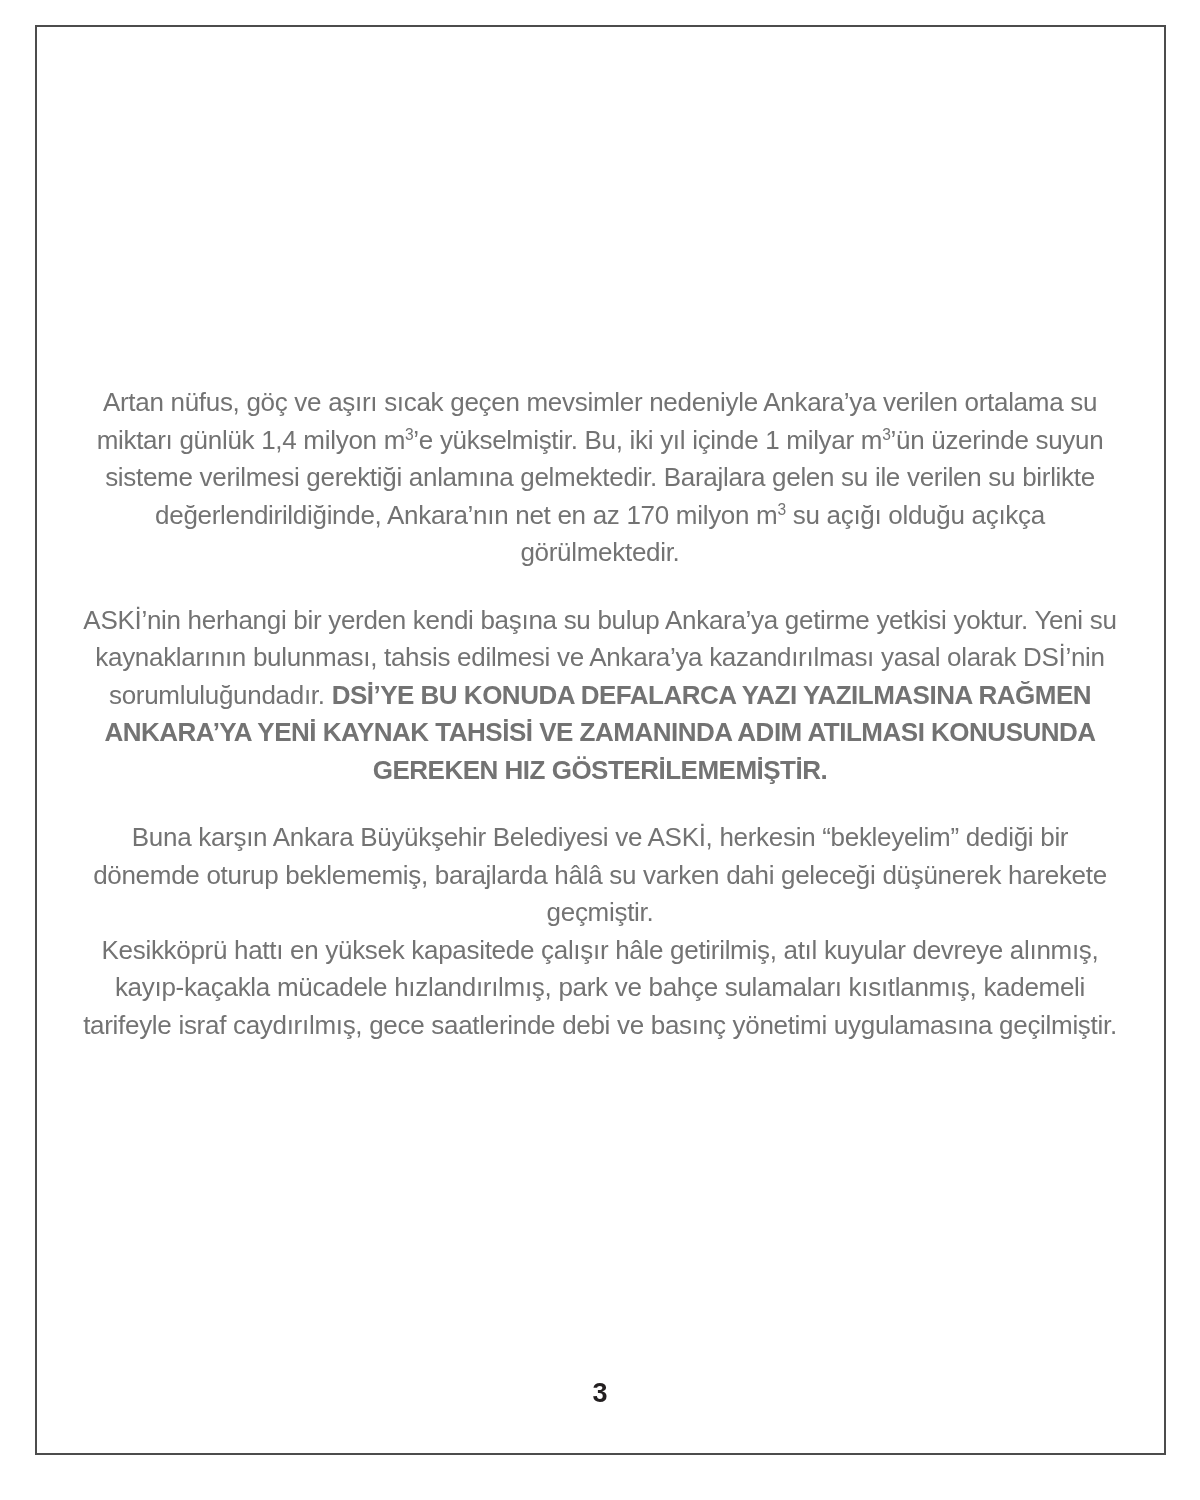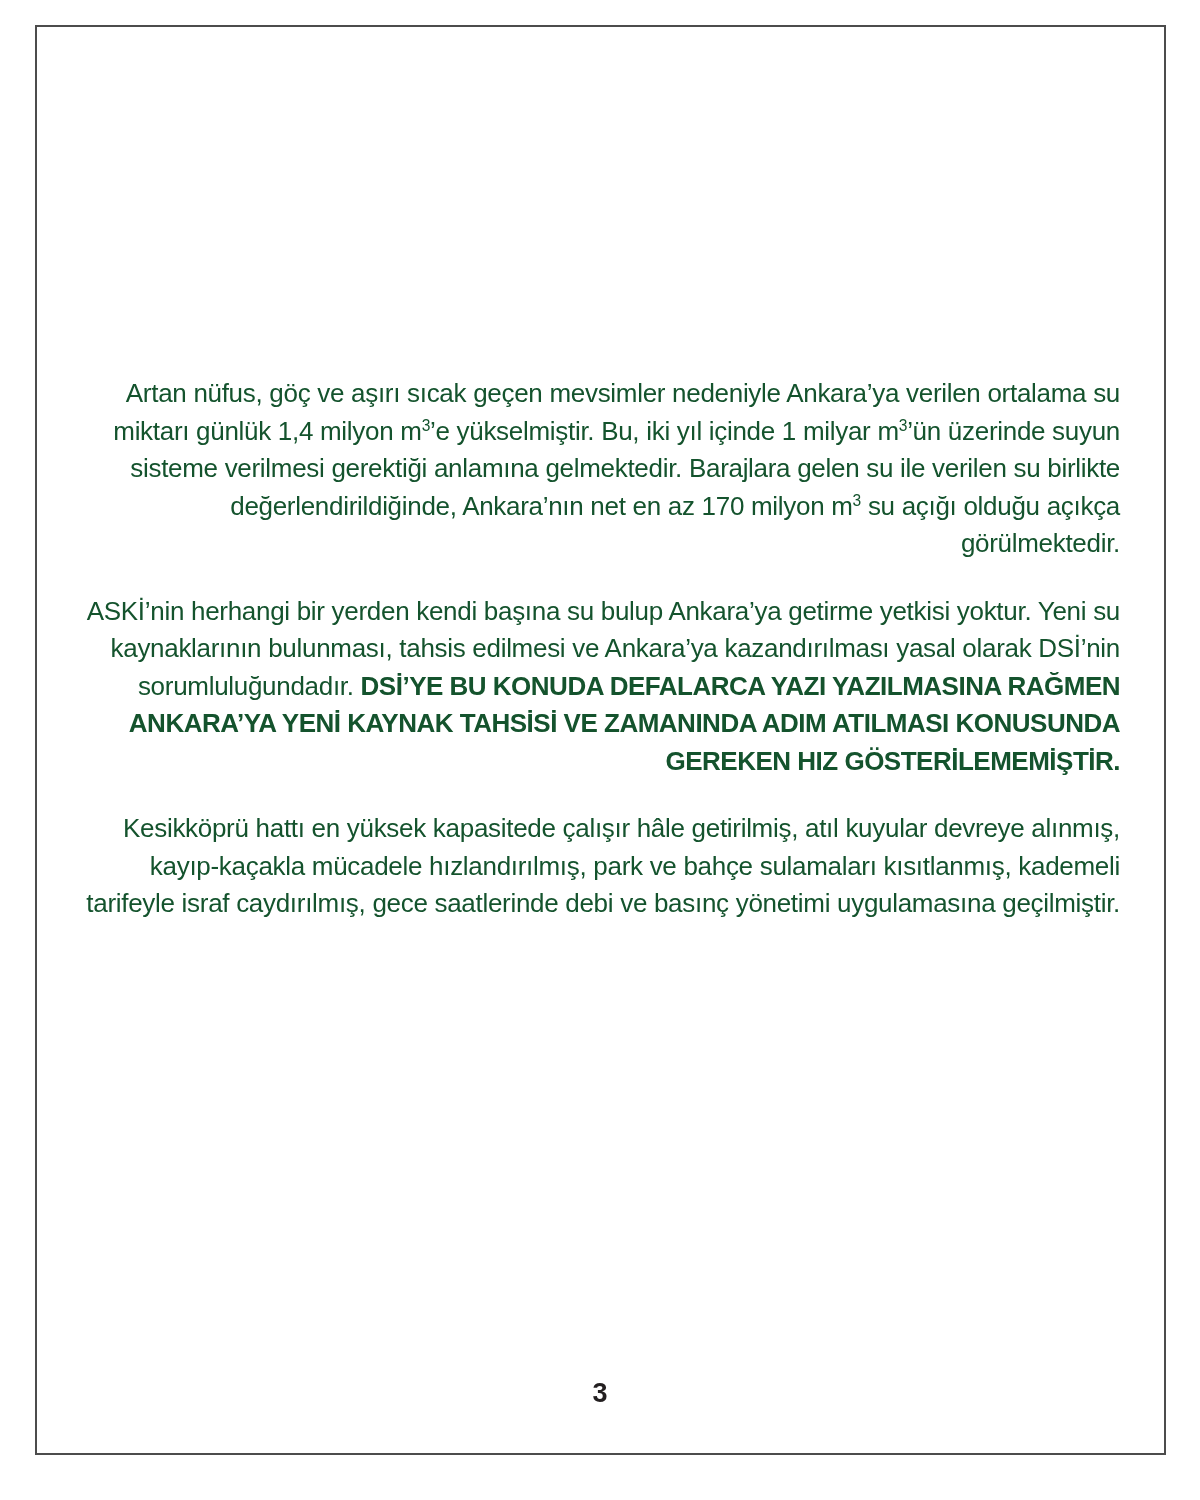--- a/index.html
+++ b/index.html
@@ -22,26 +22,26 @@
     width: 1131px;
     height: 1430px;
     border: 2px solid #4c4c4c;
     box-sizing: border-box;
     background: transparent;
   }
   .document-body {
     position: absolute;
     left: 80px;
     right: 80px;
-    top: 375px;
-    text-align: right;
+    top: 384px;
+    text-align: center;
     font-size: 26px;
     line-height: 37.5px;
     letter-spacing: -0.3px;
-    color: #14532d;
+    color: #737373;
   }
   p.para {
     margin: 0;
   }
   p.para.gap-after {
     margin-bottom: 30px;
   }
   .document-body sup {
     font-size: 60%;
     line-height: 0;
@@ -65,16 +65,17 @@
   }
 </style>
 </head>
 <body>
 
 <div class="page-border"></div>
 
 <main class="document-body">
     <p class="para gap-after"><span>Artan nüfus, göç ve aşırı sıcak geçen mevsimler nedeniyle Ankara’ya verilen ortalama su miktarı günlük 1,4 milyon m</span><sup>3</sup><span>’e yükselmiştir. Bu, iki yıl içinde 1 milyar m</span><sup>3</sup><span>’ün üzerinde suyun sisteme verilmesi gerektiği anlamına gelmektedir. Barajlara gelen su ile verilen su birlikte değerlendirildiğinde, Ankara’nın net en az 170 milyon m</span><sup>3</sup><span> su açığı olduğu açıkça görülmektedir.</span></p>
     <p class="para gap-after"><span>ASKİ’nin herhangi bir yerden kendi başına su bulup Ankara’ya getirme yetkisi yoktur. Yeni su kaynaklarının bulunması, tahsis edilmesi ve Ankara’ya kazandırılması yasal olarak DSİ’nin sorumluluğundadır. </span><strong>DSİ’YE BU KONUDA DEFALARCA YAZI YAZILMASINA RAĞMEN ANKARA’YA YENİ KAYNAK TAHSİSİ VE ZAMANINDA ADIM ATILMASI KONUSUNDA GEREKEN HIZ GÖSTERİLEMEMİŞTİR.</strong></p>
+    <p class="para"><span>Buna karşın Ankara Büyükşehir Belediyesi ve ASKİ, herkesin “bekleyelim” dediği bir dönemde oturup beklememiş, barajlarda hâlâ su varken dahi geleceği düşünerek harekete geçmiştir.</span></p>
     <p class="para"><span>Kesikköprü hattı en yüksek kapasitede çalışır hâle getirilmiş, atıl kuyular devreye alınmış, kayıp-kaçakla mücadele hızlandırılmış, park ve bahçe sulamaları kısıtlanmış, kademeli tarifeyle israf caydırılmış, gece saatlerinde debi ve basınç yönetimi uygulamasına geçilmiştir.</span></p>
   </main>
 
 <div class="page-number">3</div>
 
 </body></html>

